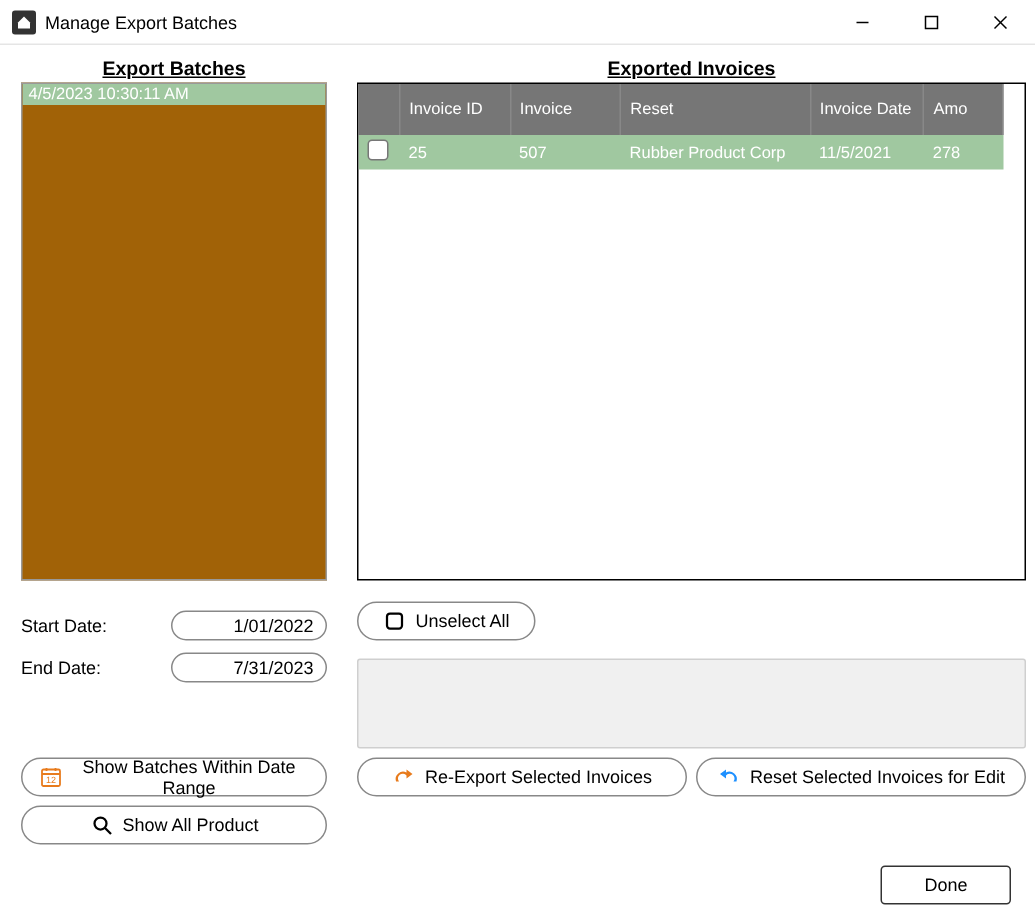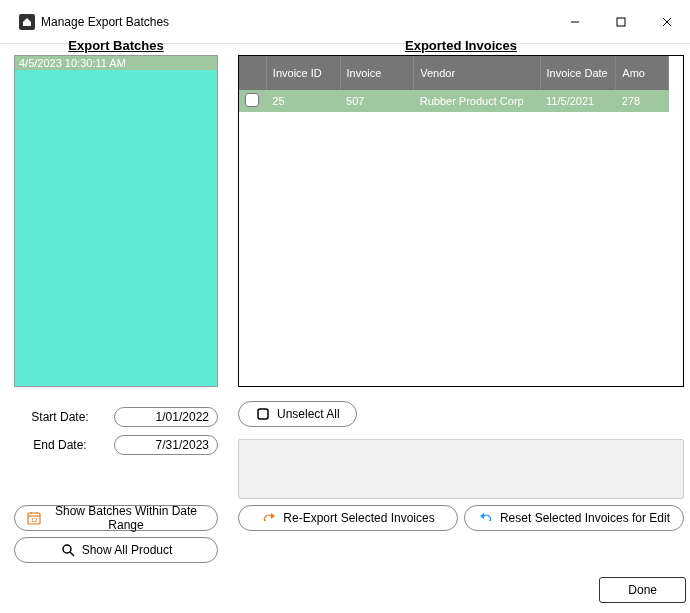--- a/index.html
+++ b/index.html
@@ -7,24 +7,24 @@
     margin: 0;
     font-family: "Segoe UI", Tahoma, sans-serif;
     font-size: 12px;
     background: #fff;
     width: 690px;
     height: 613px;
     overflow: hidden;
     position: relative;
   }
   .titlebar {
-    height: 44px;
+    height: 30px;
     display: flex;
     align-items: center;
-    padding-left: 19px;
+    padding-left: 8px;
     border-bottom: 1px solid #e5e5e5;
   }
   .titlebar .app-icon {
     width: 16px; height: 16px;
     background: #333;
     display: inline-flex;
     align-items: center; justify-content: center;
     margin-right: 6px;
     border-radius: 2px;
   }
@@ -52,21 +52,21 @@
     font-weight: bold;
     text-decoration: underline;
     font-size: 13px;
     margin-bottom: 2px;
   }
 
   .batches-box {
     border: 1px solid #999;
     height: 332px;
     overflow: auto;
-    background: #5eead4;
+    background: #a16207;
   }
   .batch-item {
     background: #a0c8a0;
     color: #fff;
     padding: 1px 4px;
     font-size: 11px;
   }
 
   .invoices-box {
     border: 1px solid #000;
@@ -113,21 +113,21 @@
   .chkbox {
     width: 14px; height: 14px;
     border: 1px solid #777;
     background: #fff;
     border-radius: 3px;
     display: inline-block;
   }
 
   .date-rows { margin-top: 20px; }
   .date-row { display: flex; align-items: center; margin-bottom: 8px; }
-  .date-row label { width: 100px; text-align: center; padding-right: 8px; font-size: 12px;}
+  .date-row label { width: 100px; text-align: left; padding-right: 8px; font-size: 12px;}
   .date-input {
     border: 1px solid #888;
     border-radius: 10px;
     padding: 2px 8px;
     width: 104px;
     font-size: 12px;
     background: #fff;
     text-align: right;
   }
 
@@ -153,21 +153,21 @@
     border: 1px solid #cfcfcf;
     background: #f0f0f0;
     height: 60px;
     border-radius: 2px;
   }
   .right-bottom-btns { margin-top: 6px; display: flex; gap: 6px;}
   .right-bottom-btns .pill-btn { width: 220px; }
 
   .done-btn {
     position: absolute;
-    right: 4px;
+    right: 16px;
     bottom: 10px;
     border: 1px solid #333;
     background: #fff;
     padding: 5px 28px;
     border-radius: 3px;
     font-size: 12px;
     cursor: pointer;
   }
 
   .ic { display: inline-flex; width: 16px; height: 16px; align-items: center; justify-content: center;}
@@ -251,21 +251,21 @@
     <div class="rightcol">
       <div class="section-title">Exported Invoices</div>
       <div class="invoices-box">
         <div class="inv-scroll">
         <table class="inv-table">
           <thead>
             <tr>
               <th class="col-chk"></th>
               <th class="col-id">Invoice ID</th>
               <th class="col-inv">Invoice</th>
-              <th class="col-ven">Vendor</th>
+              <th class="col-ven">Reset</th>
               <th class="col-date">Invoice Date</th>
               <th class="col-amt">Amo</th>
             </tr>
           </thead>
           <tbody>
             <tr>
               <td><span class="chkbox"></span></td>
               <td>25</td>
               <td>507</td>
               <td>Rubber Product Corp</td>

